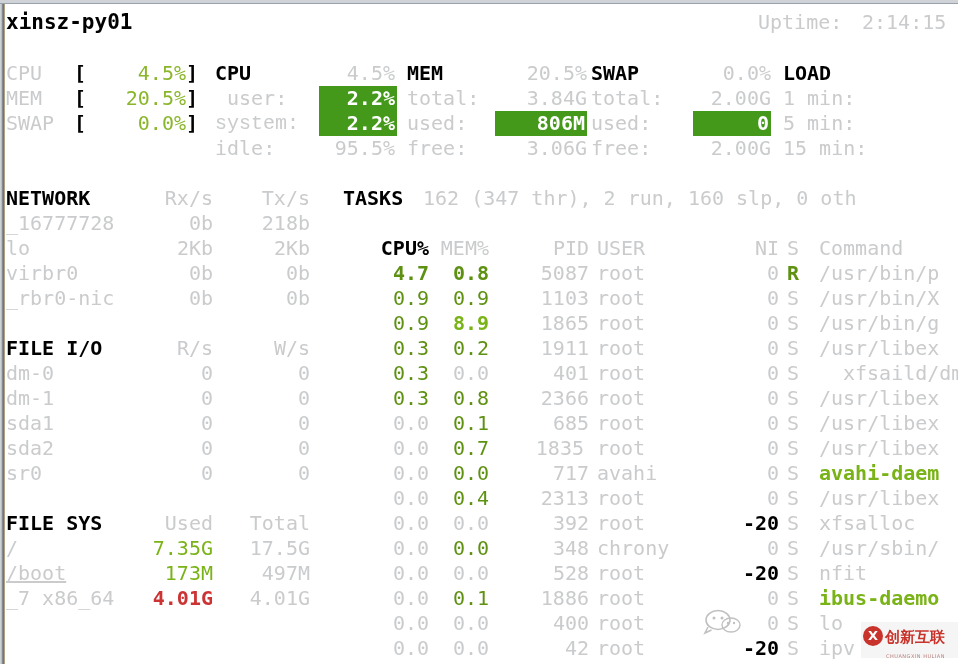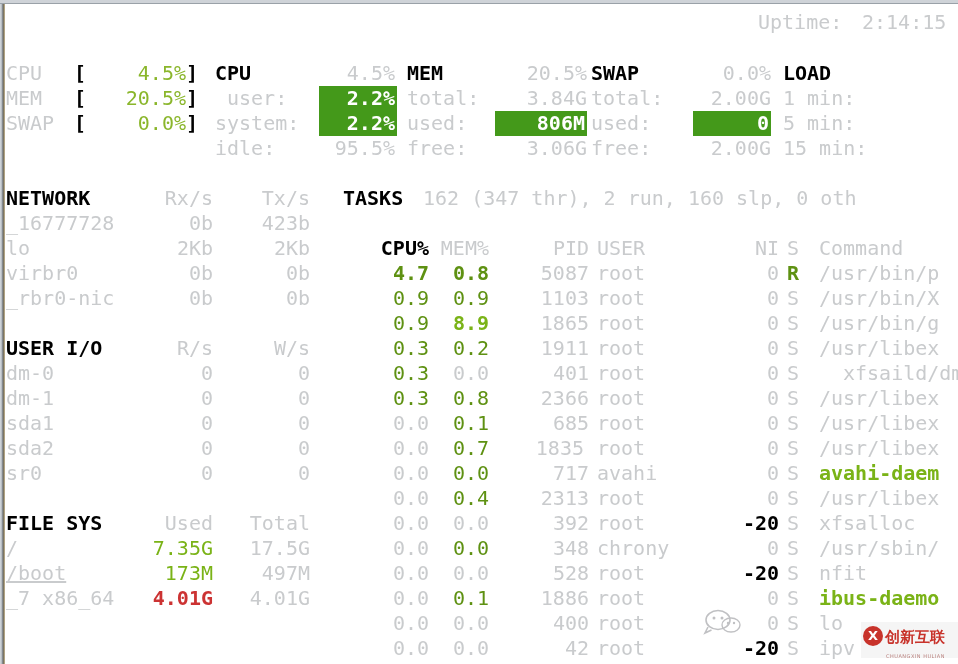--- a/index.html
+++ b/index.html
@@ -47,20 +47,21 @@
 </head>
 <body>
 
 <div id="topline"></div>
 <div id="topline2"></div>
 <div id="leftedge"></div>
 <div id="leftedge2"></div>
 
 <div class="scr">
 
+  <div class="ln k" style="left:0px;top:6px;font-size:21px;">xinsz-py01</div>
   <div class="ln g" style="left:752px;top:6px;">Uptime:</div>
   <div class="ln g" style="left:856px;top:6px;">2:14:15</div>
 
   <div>
     <div class="ln g" style="left:0px;top:57px;">CPU</div>
     <div class="ln k" style="left:68px;top:57px;">[</div>
     <div class="ln olive" style="left:84px;top:57px;width:96px;text-align:right;">4.5%</div>
     <div class="ln k" style="left:180px;top:57px;">]</div>
 
     <div class="ln g" style="left:0px;top:82px;">MEM</div>
@@ -74,21 +75,21 @@
     <div class="ln k" style="left:180px;top:107px;">]</div>
   </div>
 
   <div>
     <div class="ln k" style="left:209px;top:57px;">CPU</div>
     <div class="ln g" style="left:281px;top:57px;width:108px;text-align:right;">4.5%</div>
 
     <div class="ln g" style="left:209px;top:82px;margin-left:12px;">user:</div>
     <div class="ln hl" style="left:313px;top:82px;width:76px;text-align:right;padding-right:2px;">2.2%</div>
 
-    <div class="ln g" style="left:209px;top:107px;">system:</div>
+    <div class="ln g" style="left:209px;top:107px;font-family:Liberation Mono, monospace;">system:</div>
     <div class="ln hl" style="left:313px;top:107px;width:76px;text-align:right;padding-right:2px;">2.2%</div>
 
     <div class="ln g" style="left:209px;top:132px;">idle:</div>
     <div class="ln g" style="left:281px;top:132px;width:108px;text-align:right;">95.5%</div>
   </div>
 
   <div>
     <div class="ln k" style="left:401px;top:57px;">MEM</div>
     <div class="ln g" style="left:473px;top:57px;width:108px;text-align:right;">20.5%</div>
 
@@ -124,41 +125,41 @@
   </div>
 
   <div>
     <div class="ln k" style="left:0px;top:182px;">NETWORK</div>
     <div class="ln g" style="left:110px;top:182px;width:97px;text-align:right;">Rx/s</div>
     <div class="ln g" style="left:207px;top:182px;width:97px;text-align:right;">Tx/s</div>
 
     <div>
       <div class="ln g" style="left:0px;top:207px;">_16777728</div>
       <div class="ln g" style="left:110px;top:207px;width:97px;text-align:right;">0b</div>
-      <div class="ln g" style="left:207px;top:207px;width:97px;text-align:right;">423b</div>
+      <div class="ln g" style="left:207px;top:207px;width:97px;text-align:right;">218b</div>
     </div>
     <div>
       <div class="ln g" style="left:0px;top:232px;">lo</div>
       <div class="ln g" style="left:110px;top:232px;width:97px;text-align:right;">2Kb</div>
       <div class="ln g" style="left:207px;top:232px;width:97px;text-align:right;">2Kb</div>
     </div>
     <div>
       <div class="ln g" style="left:0px;top:257px;">virbr0</div>
       <div class="ln g" style="left:110px;top:257px;width:97px;text-align:right;">0b</div>
       <div class="ln g" style="left:207px;top:257px;width:97px;text-align:right;">0b</div>
     </div>
     <div>
       <div class="ln g" style="left:0px;top:282px;">_rbr0-nic</div>
       <div class="ln g" style="left:110px;top:282px;width:97px;text-align:right;">0b</div>
       <div class="ln g" style="left:207px;top:282px;width:97px;text-align:right;">0b</div>
     </div>
   </div>
 
   <div>
-    <div class="ln k" style="left:0px;top:332px;">USER I/O</div>
+    <div class="ln k" style="left:0px;top:332px;">FILE I/O</div>
     <div class="ln g" style="left:110px;top:332px;width:97px;text-align:right;">R/s</div>
     <div class="ln g" style="left:207px;top:332px;width:97px;text-align:right;">W/s</div>
 
     <div>
       <div class="ln g" style="left:0px;top:357px;">dm-0</div>
       <div class="ln g" style="left:110px;top:357px;width:97px;text-align:right;">0</div>
       <div class="ln g" style="left:207px;top:357px;width:97px;text-align:right;">0</div>
     </div>
     <div>
       <div class="ln g" style="left:0px;top:382px;">dm-1</div>

